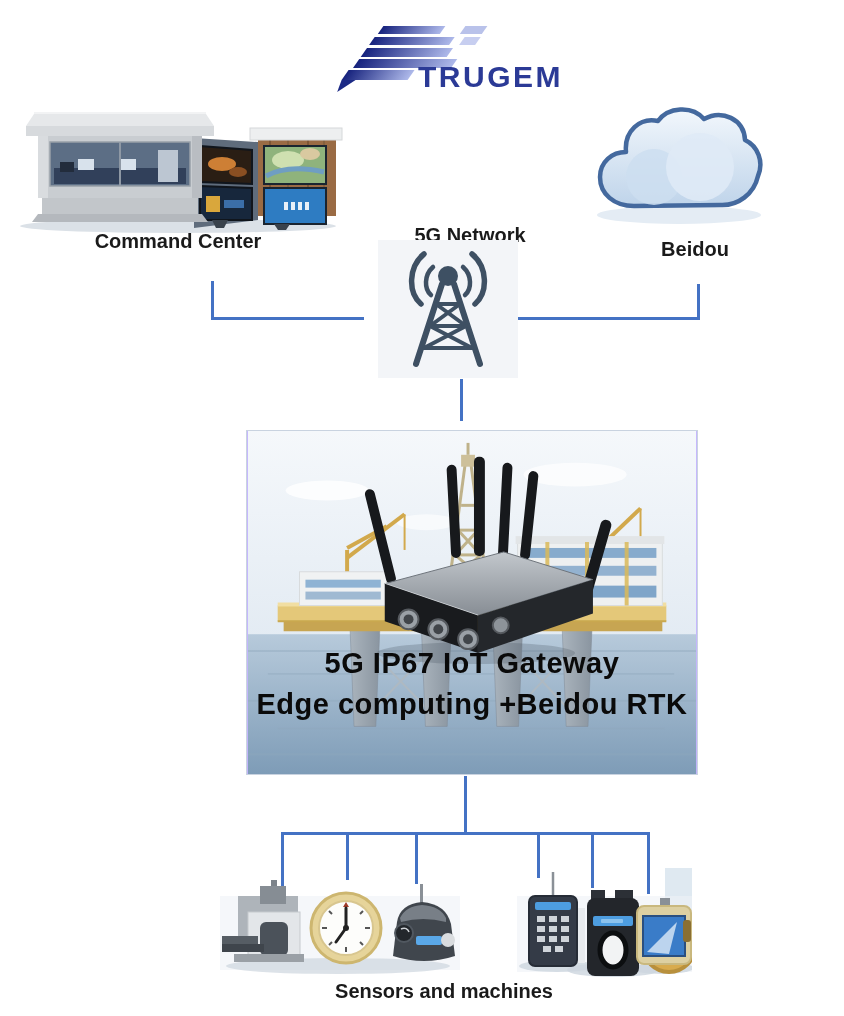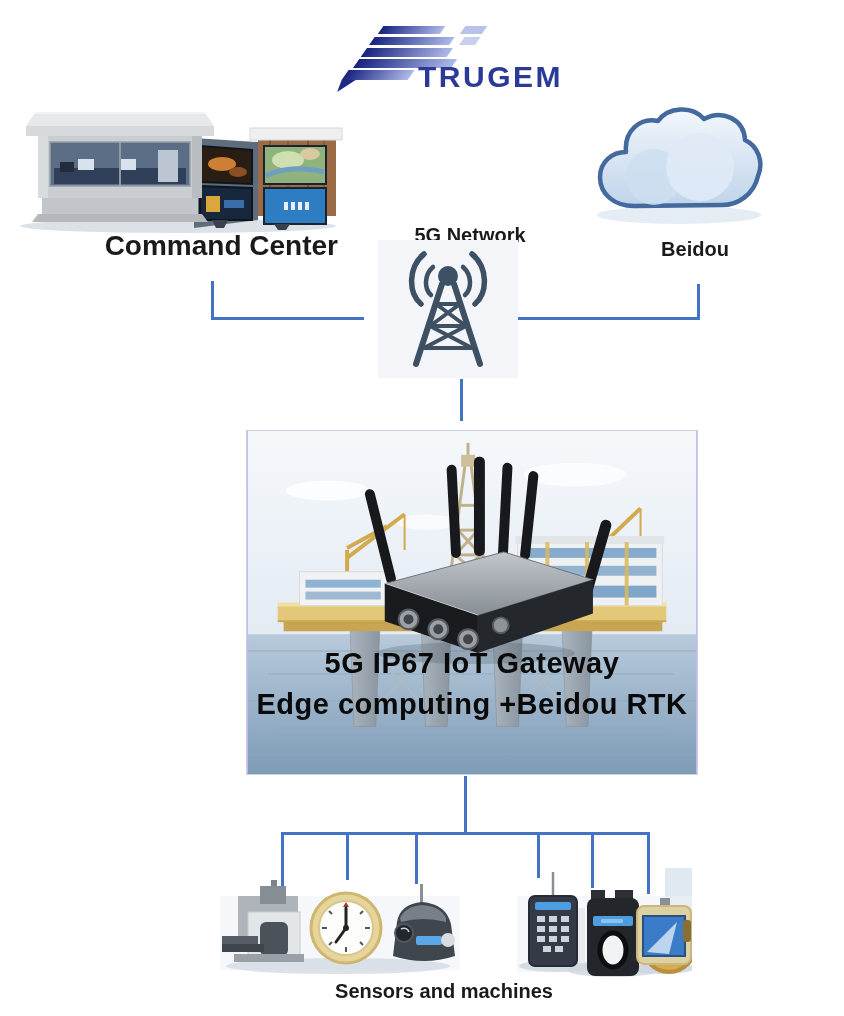--- a/index.html
+++ b/index.html
@@ -84,21 +84,21 @@
       <rect x="46" y="66" width="132" height="16" fill="#31405a"></rect>
       <rect x="70" y="57" width="16" height="11" fill="#d8e2ec"></rect>
       <rect x="112" y="57" width="16" height="11" fill="#d8e2ec"></rect>
       <rect x="150" y="48" width="20" height="32" fill="#bcc6d2"></rect>
       <rect x="52" y="60" width="14" height="10" fill="#222c3c"></rect>
       <line x1="112" y1="40" x2="112" y2="84" stroke="#8e98a4" stroke-width="2"></line>
       <rect x="34" y="96" width="156" height="16" fill="#c2c6ca"></rect>
       <polygon points="30,112 194,112 200,120 24,120" fill="#b4b8bd"></polygon>
     </g>
   </svg>
-  <div class="lbl" style="left:18px;top:230px;width:320px;font-size:28px;text-align:right;">Command Center</div>
+  <div class="lbl" style="left:18px;top:230px;width:320px;font-size:20px;">Command Center</div>
 
   <svg class="abs" style="left:592px;top:103px;" width="175" height="130" viewBox="0 0 175 130">
     <defs>
       <linearGradient id="clG" x1="0" y1="0" x2="0" y2="1">
         <stop offset="0" stop-color="#f2f7fc"></stop>
           <stop offset="1" stop-color="#bfd4ea"></stop>
       </linearGradient>
     </defs>
     <ellipse cx="87" cy="112" rx="82" ry="9" fill="#e4ecf4"></ellipse>
     <path d="M42 103 C 22 103 8 91 8 74 C 8 59 20 49 34 49 C 32 28 48 14 66 18 C 76 4 100 2 112 16 C 130 6 152 16 153 37 C 166 43 172 59 166 73 C 162 91 146 103 128 102 Z" fill="url(#clG)" stroke="#44699e" stroke-width="4.5" stroke-linejoin="round"></path>

